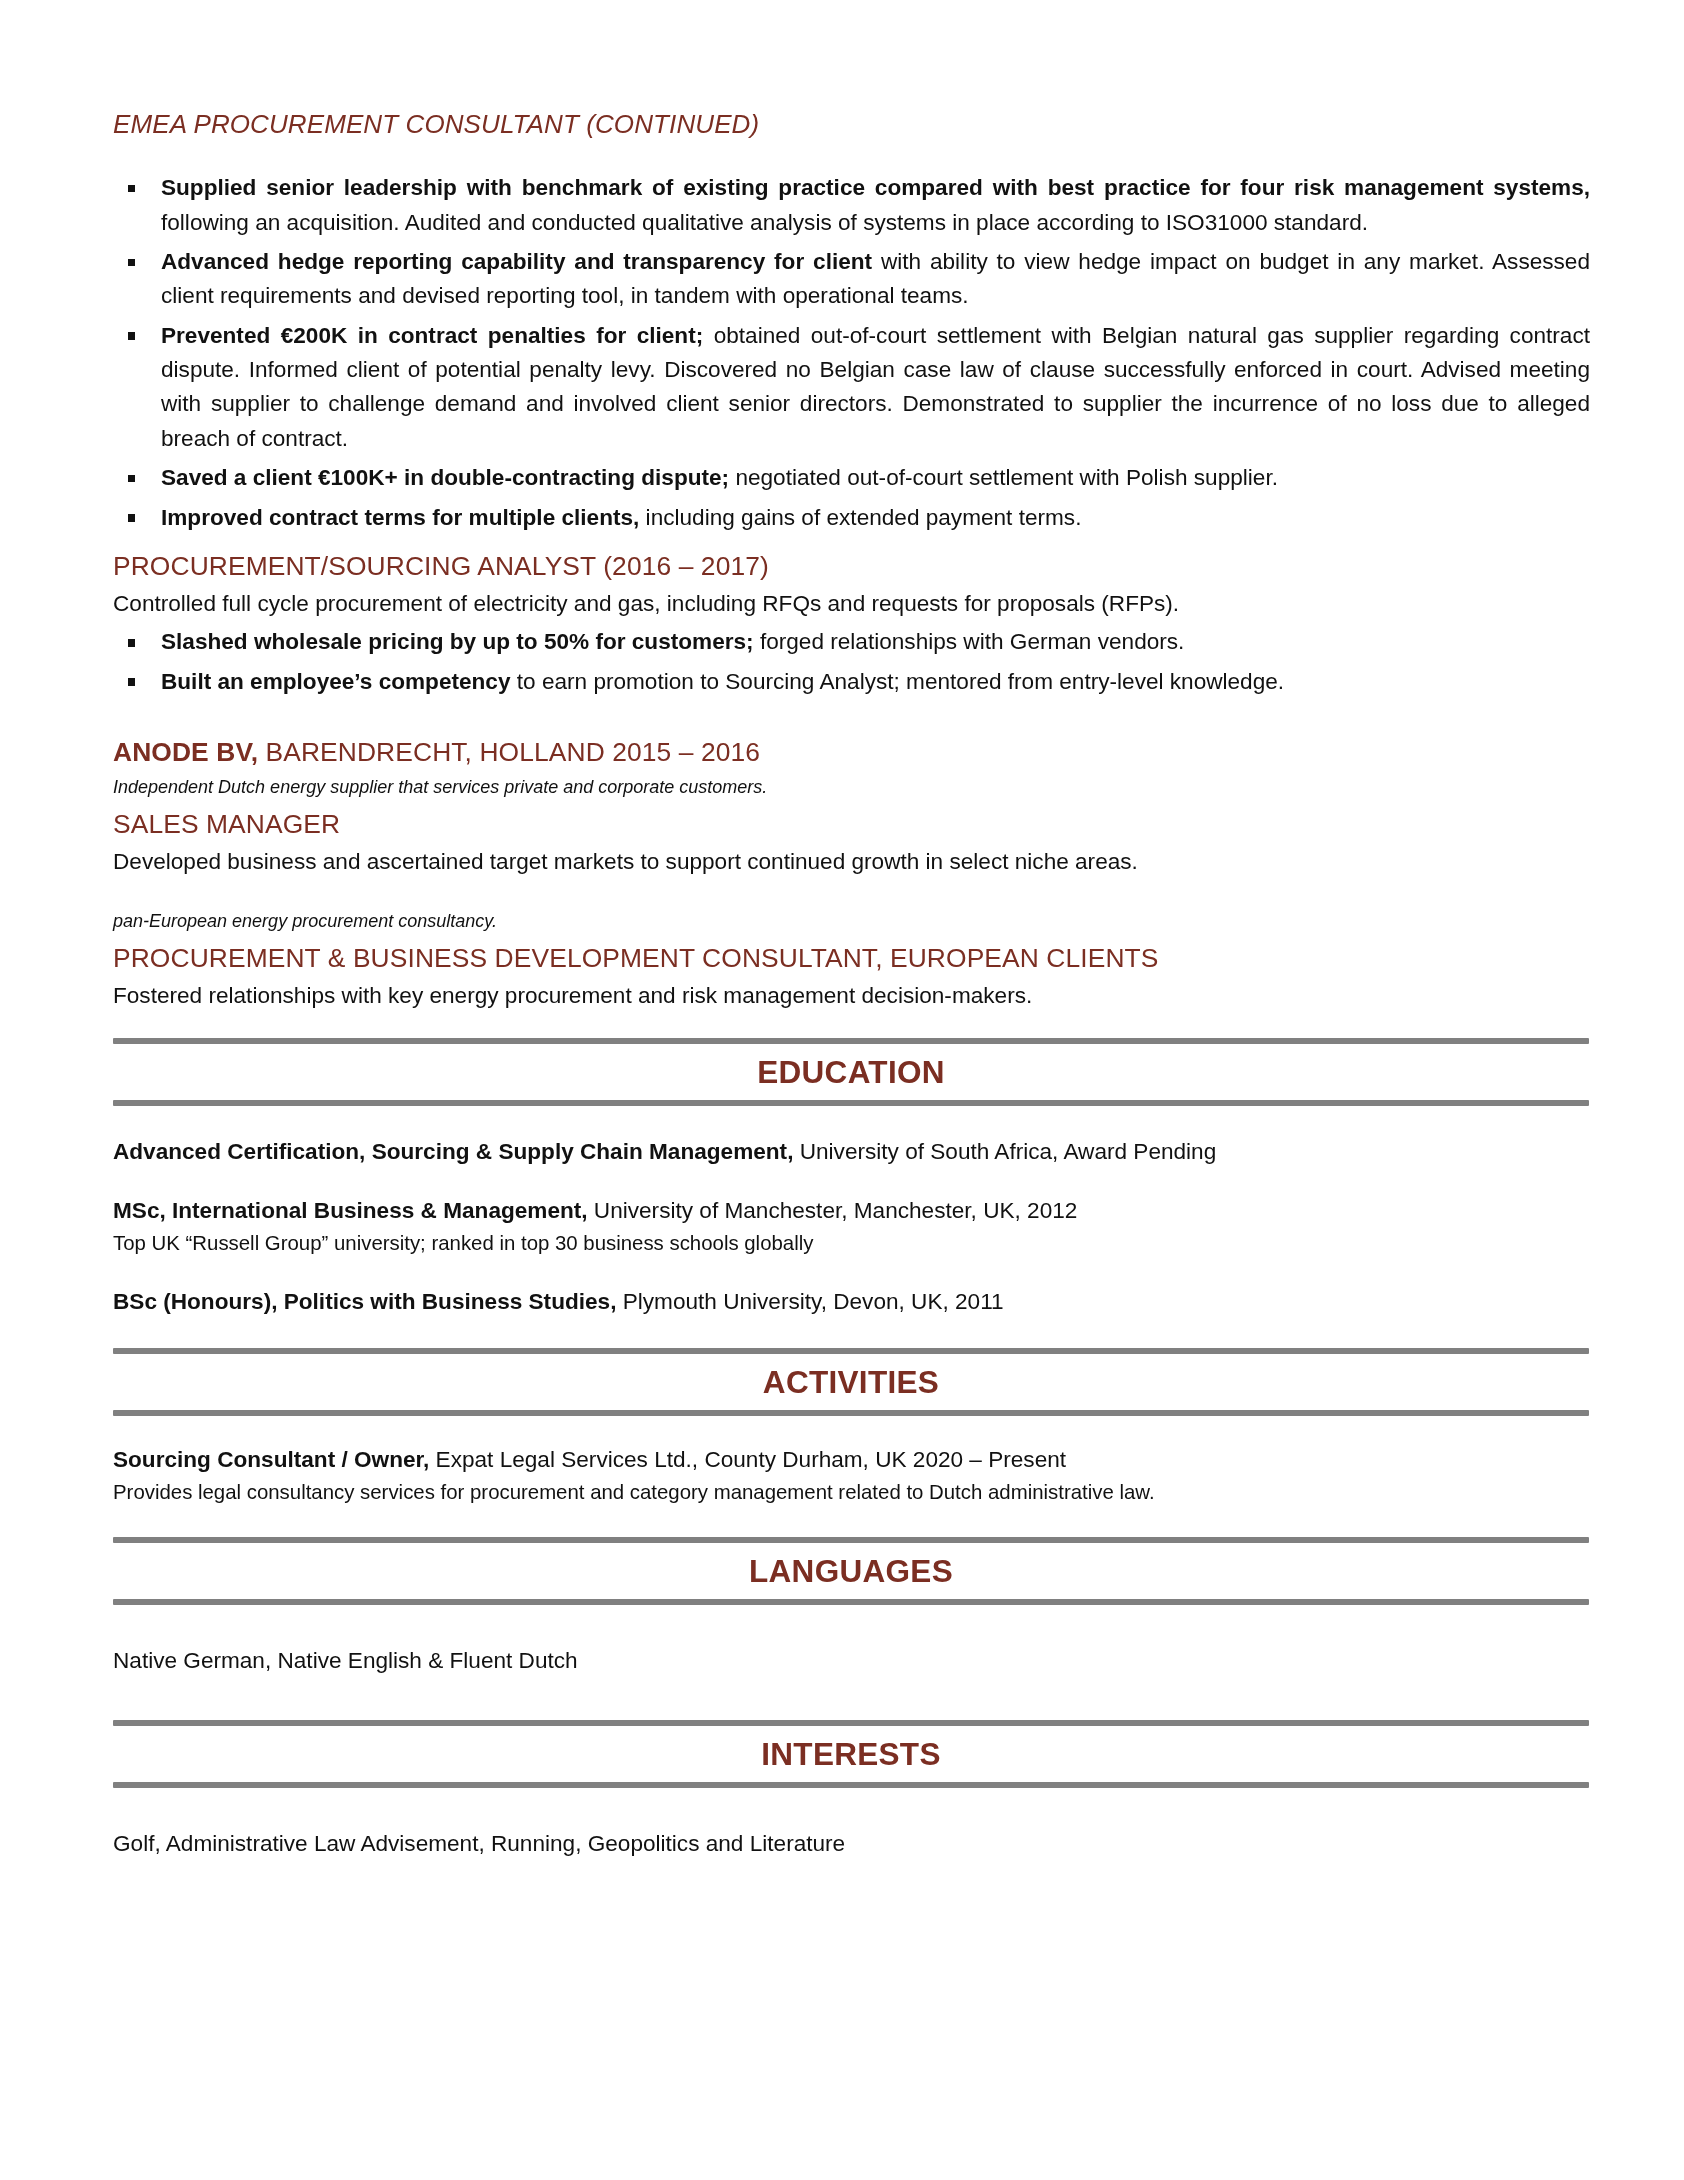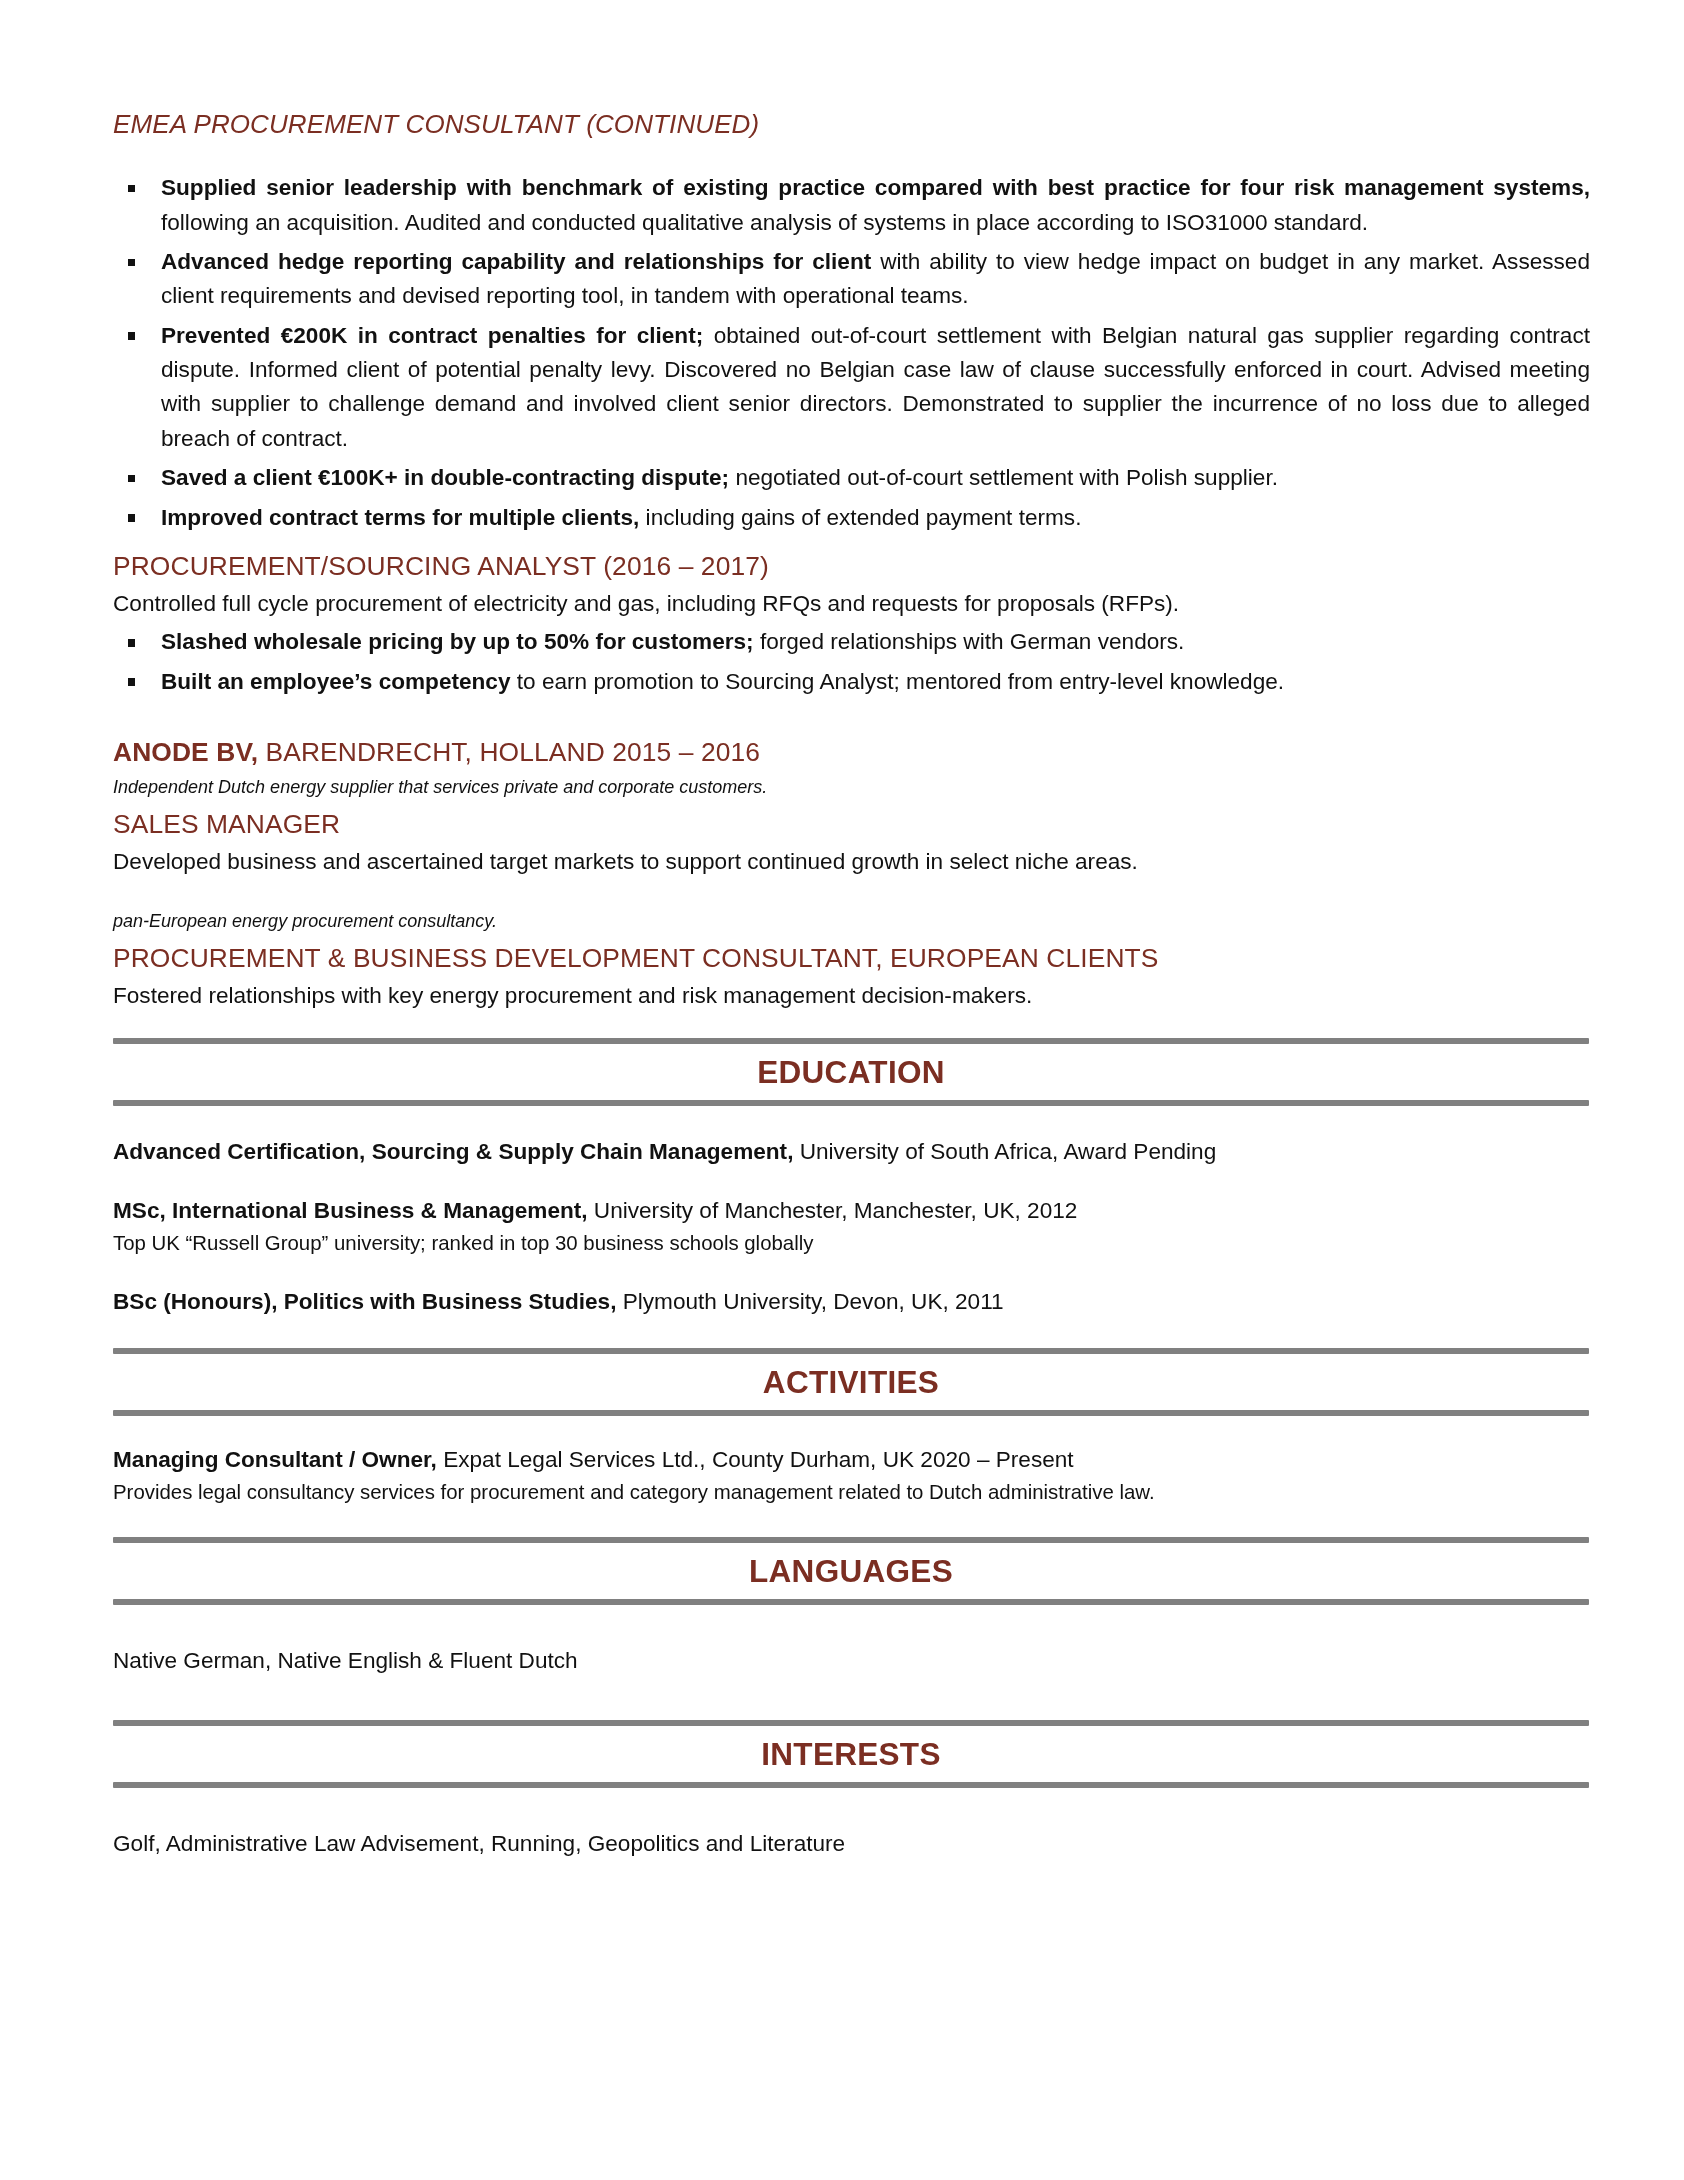--- a/index.html
+++ b/index.html
@@ -153,21 +153,21 @@
 
   <div class="job-continued-title">EMEA PROCUREMENT CONSULTANT (CONTINUED)</div>
 
   <ul class="bullets">
     <li>
       <span class="sq"></span>
       <b>Supplied senior leadership with benchmark of existing practice compared with best practice for four risk management systems,</b><span> following an acquisition. Audited and conducted qualitative analysis of systems in place according to ISO31000 standard.</span>
     </li>
     <li>
       <span class="sq"></span>
-      <b>Advanced hedge reporting capability and relationships for client</b><span> with ability to view hedge impact on budget in any market. Assessed client requirements and devised reporting tool, in tandem with operational teams.</span>
+      <b>Advanced hedge reporting capability and transparency for client</b><span> with ability to view hedge impact on budget in any market. Assessed client requirements and devised reporting tool, in tandem with operational teams.</span>
     </li>
     <li>
       <span class="sq"></span>
       <b>Prevented €200K in contract penalties for client;</b><span> obtained out-of-court settlement with Belgian natural gas supplier regarding contract dispute. Informed client of potential penalty levy. Discovered no Belgian case law of clause successfully enforced in court. Advised meeting with supplier to challenge demand and involved client senior directors. Demonstrated to supplier the incurrence of no loss due to alleged breach of contract.</span>
     </li>
     <li>
       <span class="sq"></span>
       <b>Saved a client €100K+ in double-contracting dispute;</b><span> negotiated out-of-court settlement with Polish supplier.</span>
     </li>
     <li>
@@ -231,21 +231,21 @@
     </div>
   </div>
   <div class="sec-pad-bot"></div>
 
   <div class="rule"></div>
   <div class="section-title">ACTIVITIES</div>
   <div class="rule"></div>
   <div class="section-body">
     <div class="sec-pad-top"></div>
     <p class="centered-main">
-      <b>Managing Consultant / Owner,</b><span> Expat Legal Services Ltd., County Durham, UK 2020 – Present</span>
+      <b>Sourcing Consultant / Owner,</b><span> Expat Legal Services Ltd., County Durham, UK 2020 – Present</span>
     </p>
     <p class="centered-sub">Provides legal consultancy services for procurement and category management related to Dutch administrative law.</p>
   </div>
   <div class="sec-pad-bot"></div>
 
   <div class="rule"></div>
   <div class="section-title">LANGUAGES</div>
   <div class="rule"></div>
   <div class="section-body">
     <div class="lang-pad-top"></div>

